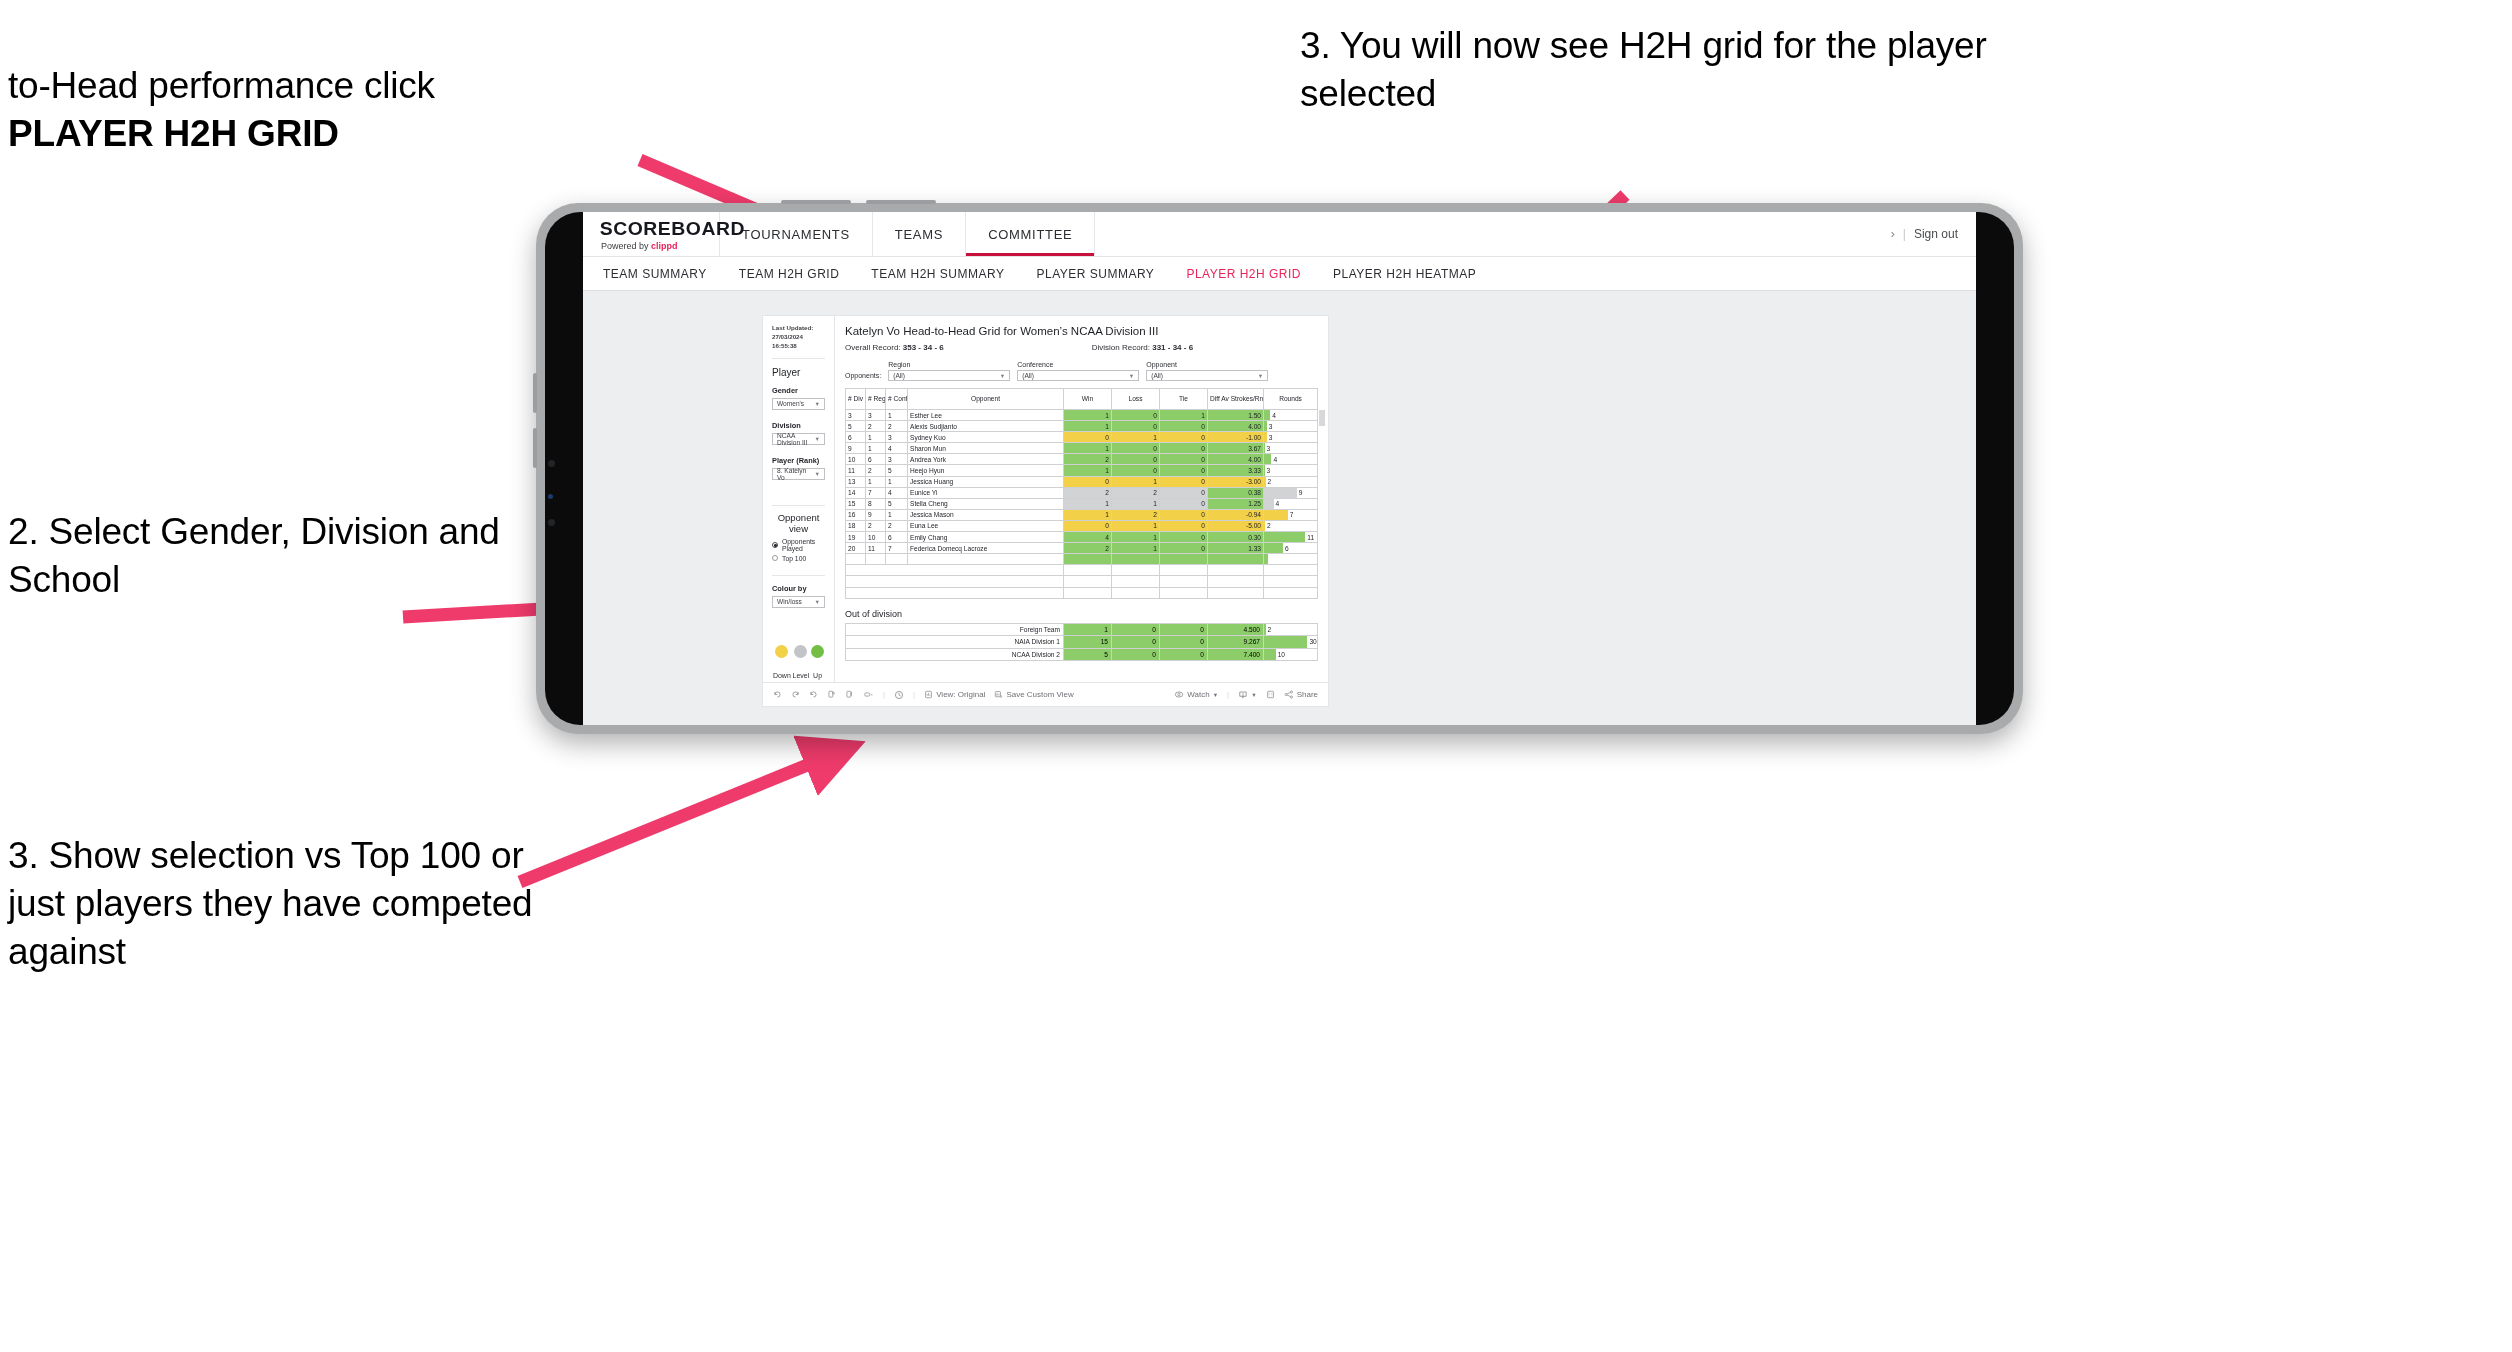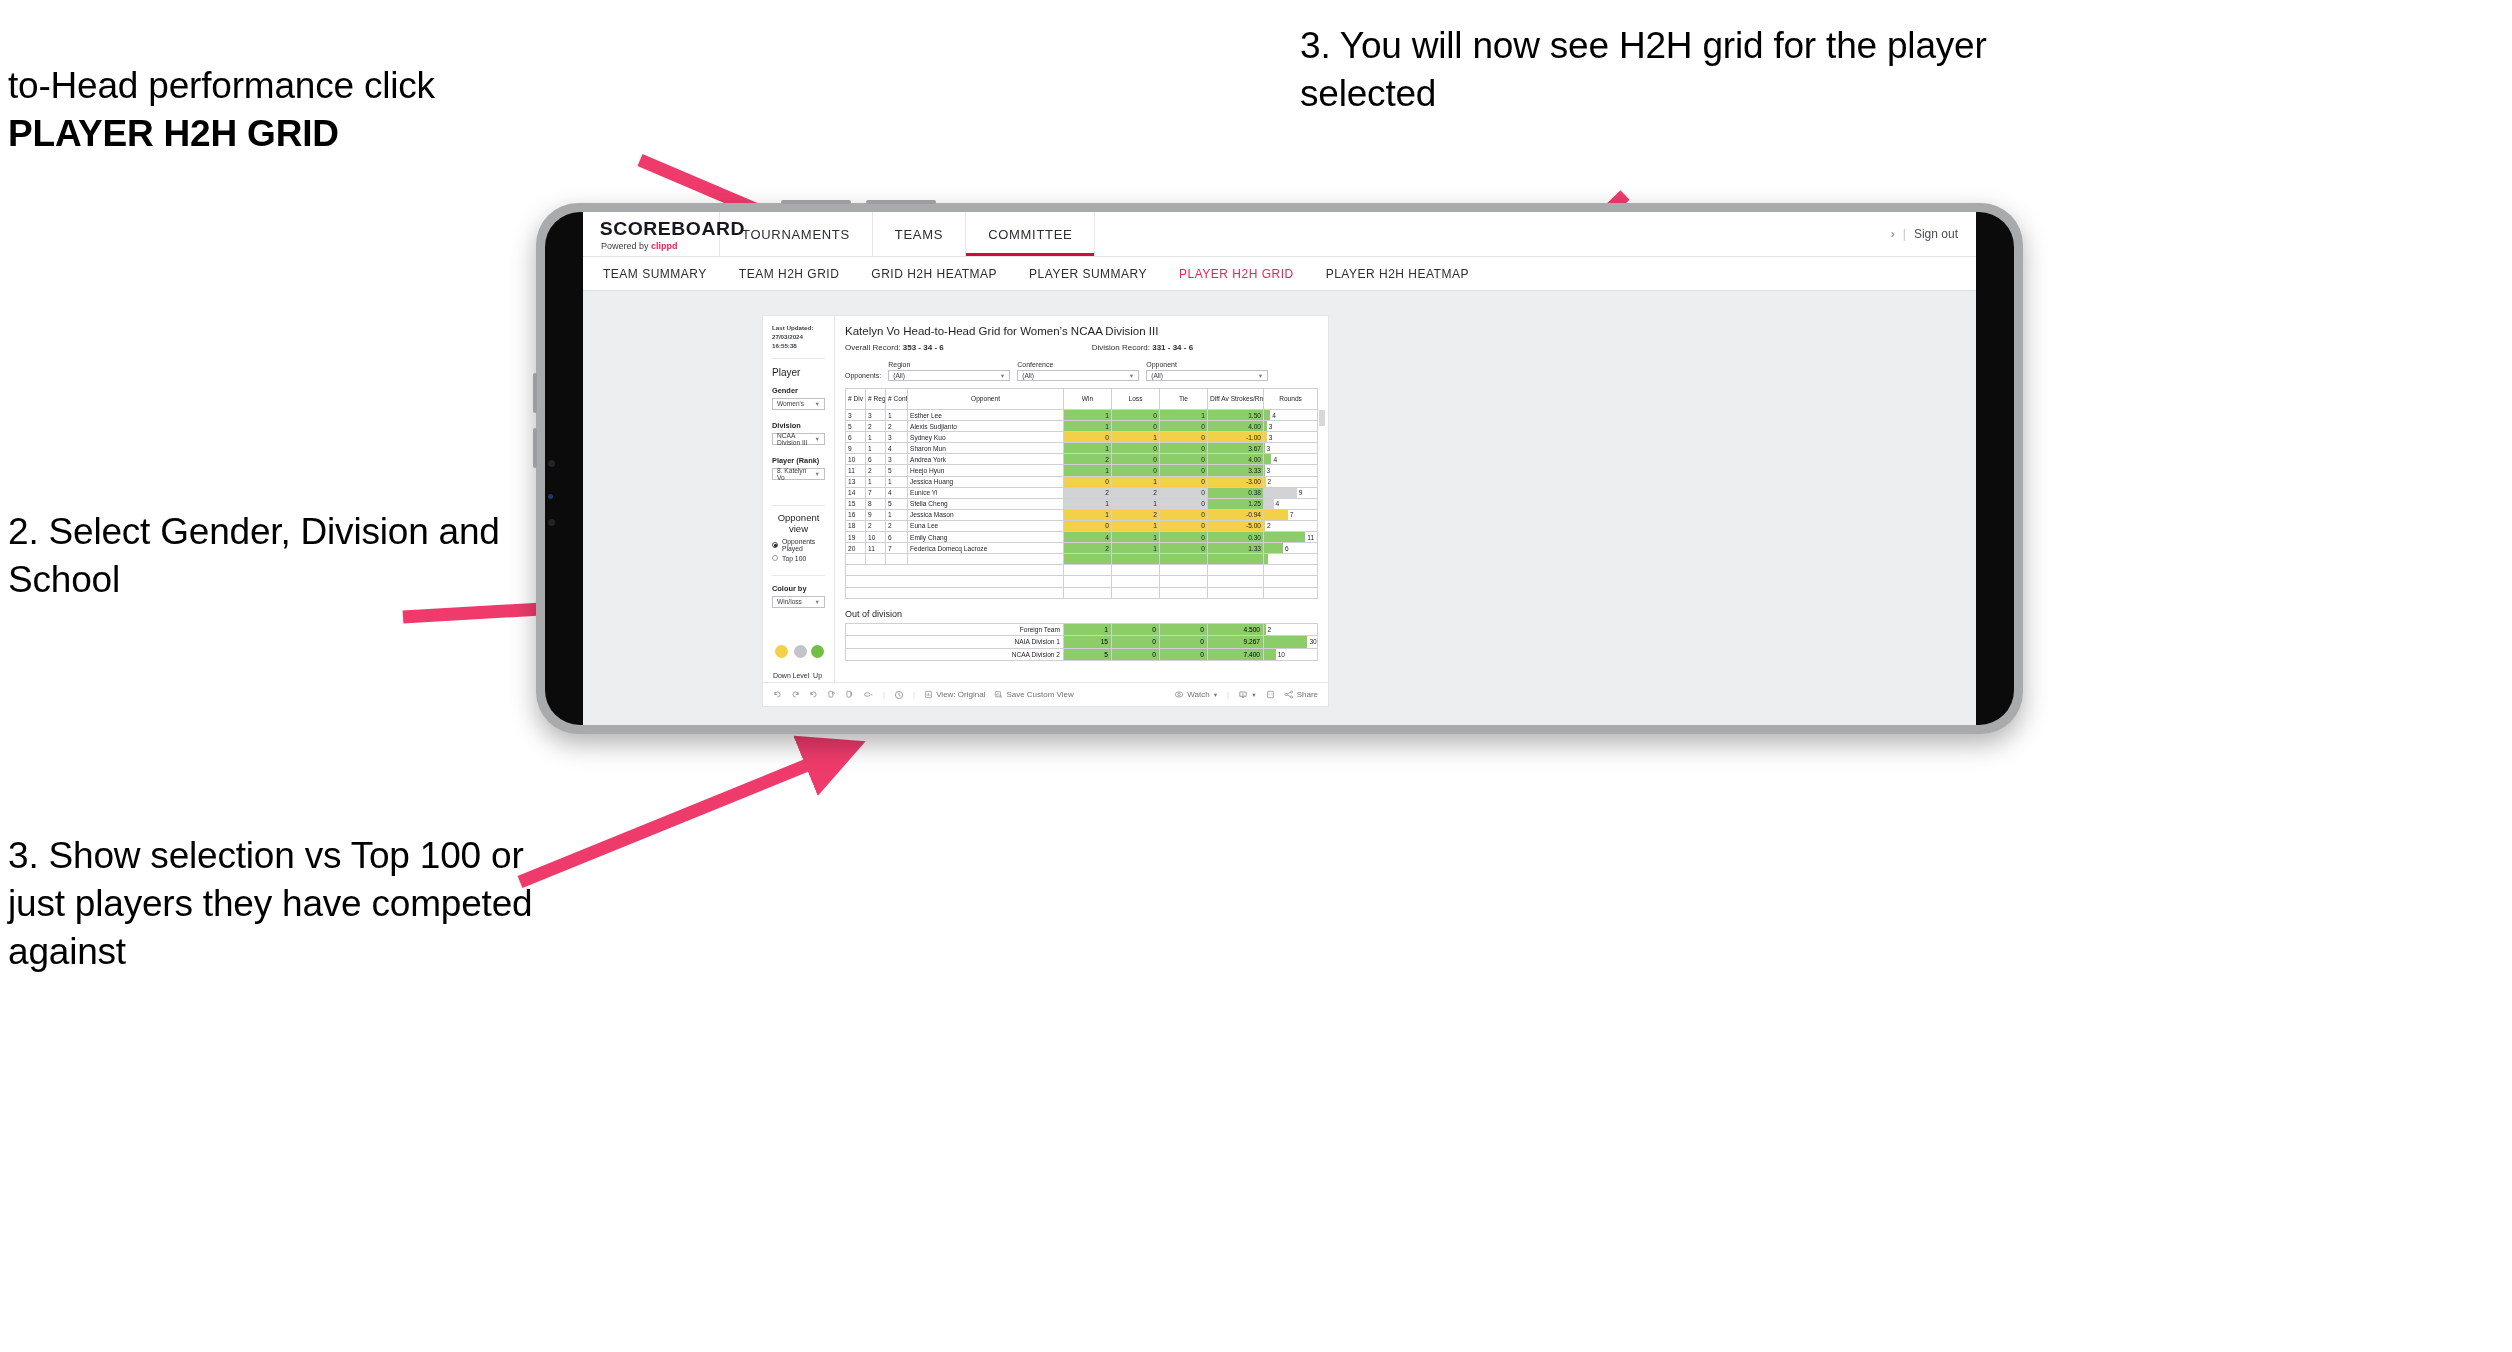--- a/index.html
+++ b/index.html
@@ -188,21 +188,21 @@
             <div class="topbar-right">
               <span class="chev">›</span>
               <span class="sep">|</span>
               <a href="#" style="color:#4a4c51;text-decoration:none;">Sign out</a>
             </div>
           </div>
 
           <div class="subnav">
             <a href="#">TEAM SUMMARY</a>
             <a href="#">TEAM H2H GRID</a>
-            <a href="#">GRID H2H HEATMAP</a>
+            <a href="#">TEAM H2H SUMMARY</a>
             <a href="#">PLAYER SUMMARY</a>
             <a href="#" class="active">PLAYER H2H GRID</a>
             <a href="#">PLAYER H2H HEATMAP</a>
           </div>
 
           <div class="canvas">
             <div class="dash">
               <div class="dash-body">
 
                 <div class="pane">

